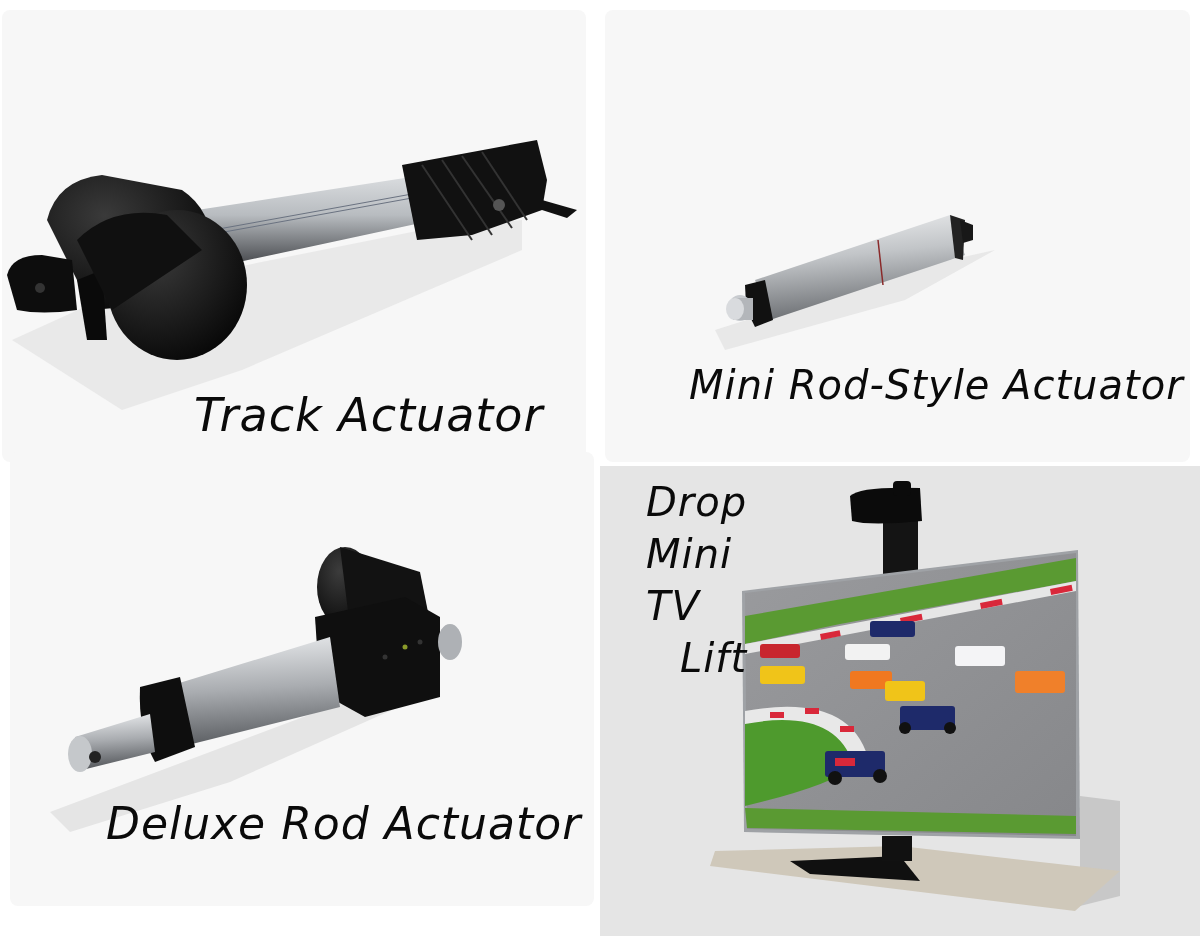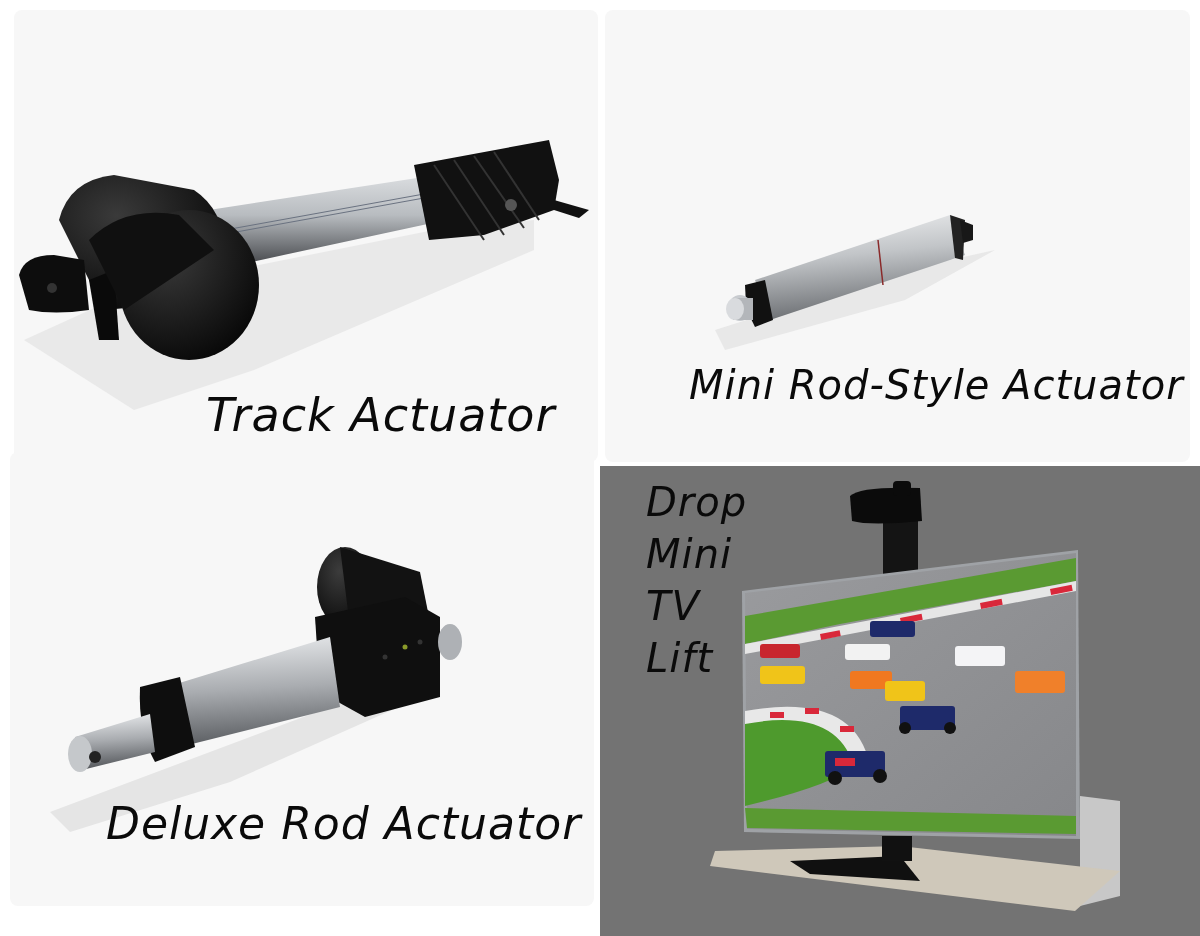--- a/index.html
+++ b/index.html
@@ -1,25 +1,25 @@
 <!DOCTYPE html>
 <html><head>
 <meta charset="utf-8">
 <style>
   html, body { margin: 0; padding: 0; background: #ffffff; }
   body { width: 1200px; height: 936px; position: relative; overflow: hidden; font-family: "DejaVu Sans", sans-serif; }
   .panel { position: absolute; background: #f7f7f7; border-radius: 8px; overflow: hidden; }
   .label { position: absolute; color: #0a0a0a; font-family: "DejaVu Sans", sans-serif; font-style: italic; font-weight: 400; letter-spacing: 1px; white-space: nowrap; }
   svg { position: absolute; left: 0; top: 0; }
-  .tv-panel { position: absolute; background: #737373; }
+  .tv-panel { position: absolute; background: #e5e5e5; }
 </style>
 </head>
 <body>
 
-<div class="panel" style="left:14px;top:10px;width:584px;height:452px;">
+<div class="panel" style="left:2px;top:10px;width:584px;height:452px;">
   <svg width="584" height="452" viewBox="0 0 584 452">
     <defs>
       <linearGradient id="alu1" x1="0" y1="0" x2="0" y2="1">
         <stop offset="0" stop-color="#e8eaec"></stop>
           <stop offset="0.5" stop-color="#b8bcc0"></stop>
           <stop offset="1" stop-color="#3a3c40"></stop>
       </linearGradient>
       <radialGradient id="blk1" cx="0.35" cy="0.3" r="0.8">
         <stop offset="0" stop-color="#3a3a3a"></stop>
           <stop offset="1" stop-color="#050505"></stop>
@@ -170,15 +170,15 @@
       <circle cx="235" cy="312" r="7" fill="#111"></circle>
       <circle cx="280" cy="310" r="7" fill="#111"></circle>
       <circle cx="305" cy="262" r="6" fill="#111"></circle>
       <circle cx="350" cy="262" r="6" fill="#111"></circle>
     </g>
   </svg>
   <div style="position:absolute;left:46px;top:10px;">
     <div class="label" style="position:relative;font-size:40px;line-height:52px;">Drop</div>
     <div class="label" style="position:relative;font-size:40px;line-height:52px;">Mini</div>
     <div class="label" style="position:relative;font-size:40px;line-height:52px;">TV</div>
-    <div class="label" style="position:relative;font-size:40px;line-height:52px;">Lift</div>
+    <div class="label" style="position:relative;font-size:40px;line-height:52px;text-align:right;">Lift</div>
   </div>
 </div>
 
 </body></html>

